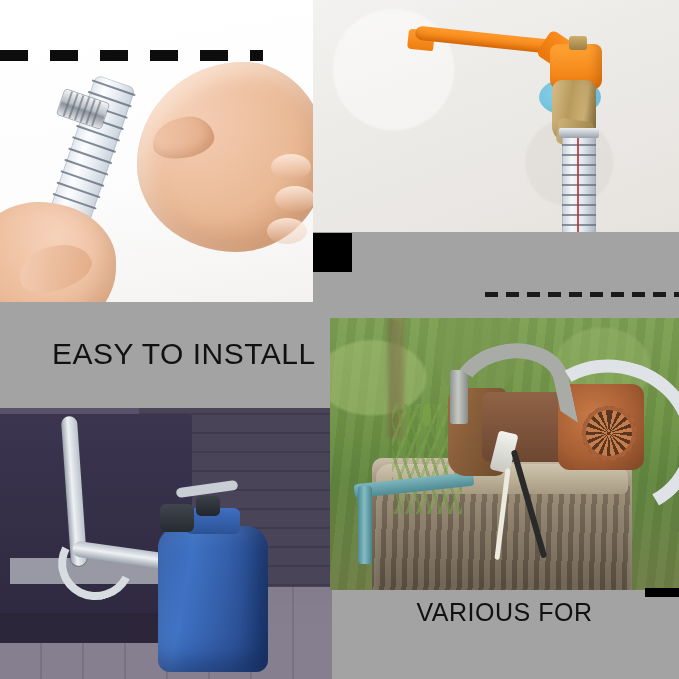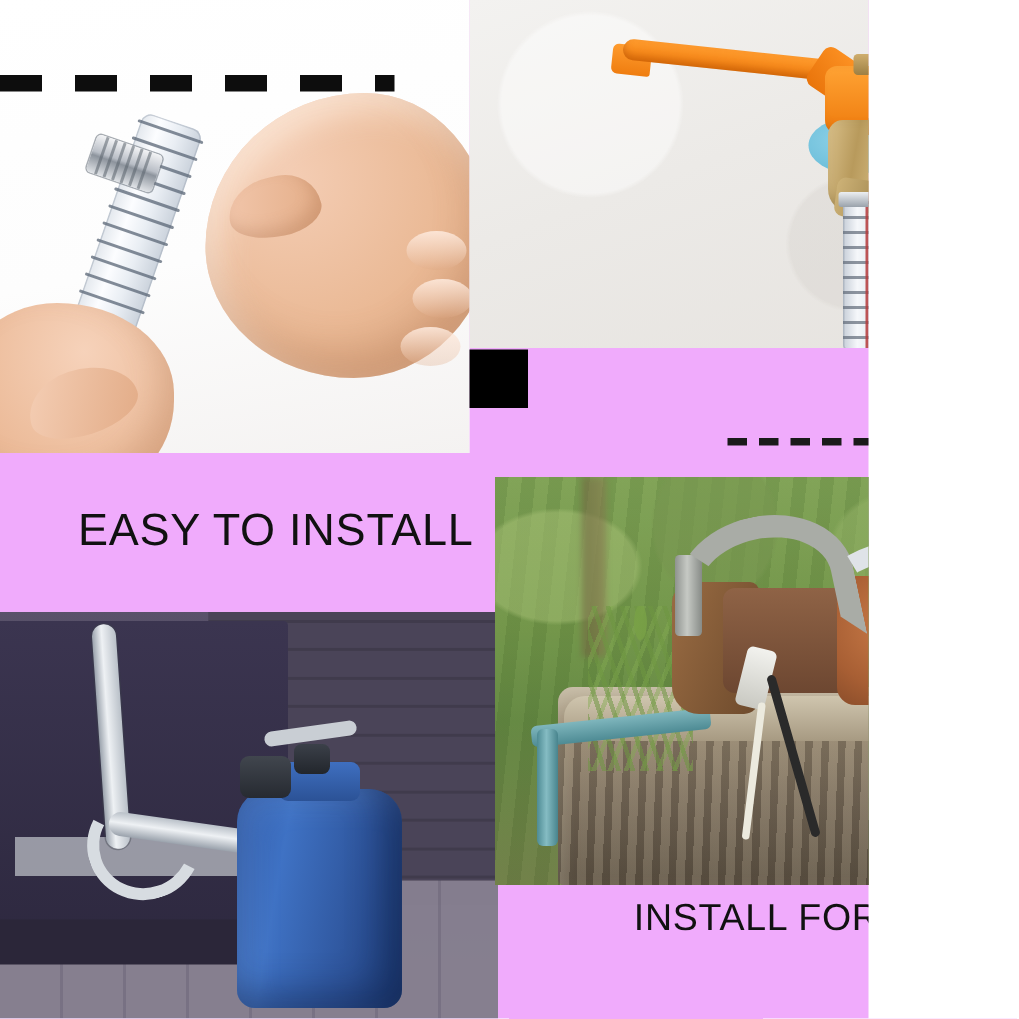--- a/index.html
+++ b/index.html
@@ -1,17 +1,17 @@
 <!DOCTYPE html>
 <html><head>
 <meta charset="utf-8">
 <style>
   html,body{margin:0;padding:0;background:#fff;}
   body{width:679px;height:679px;font-family:"Liberation Sans",sans-serif;}
-  #root{position:relative;width:579px;height:679px;background:#f0abfc;overflow:hidden;}
+  #root{position:relative;width:679px;height:679px;background:#a3a3a3;overflow:hidden;}
 
   .panel{position:absolute;overflow:hidden;background:#efefef;}
 
   
   .dash-row{position:absolute;display:flex;align-items:center;}
   .dash{background:#111;flex:0 0 auto;}
   .blk-sq{position:absolute;background:#000;}
 
   .caption{position:absolute;color:#111;font-weight:400;letter-spacing:.5px;
            font-family:"Liberation Sans",sans-serif;line-height:1.18;}
@@ -311,16 +311,16 @@
       <span class="dash" style="width: 13px; height: 5px; background: rgb(26, 26, 26);"></span>
       <span class="dash" style="width: 13px; height: 5px; background: rgb(26, 26, 26);"></span>
       <span class="dash" style="width: 13px; height: 5px; background: rgb(26, 26, 26);"></span>
     </div>
   <div class="blk-sq" id="blk-square" style="left: 313px; top: 233px; width: 39px; height: 39px; background: rgb(0, 0, 0);"></div>
   <div class="blk-sq" id="blk-bar" style="left: 645px; top: 588px; width: 34px; height: 9px; background: rgb(0, 0, 0);"></div>
 
   <div class="caption" id="cap-easy" style="left:52px;top:336px;font-size:30px;">EASY TO INSTALL</div>
 
   <div class="caption" id="cap-suitable" style="left:330px;top:598px;width:349px;text-align:center;font-size:25px;">
-    <div>INSTALL FOR</div>
+    <div>VARIOUS FOR</div>
   </div>
 
 </div>
 
 </body></html>

